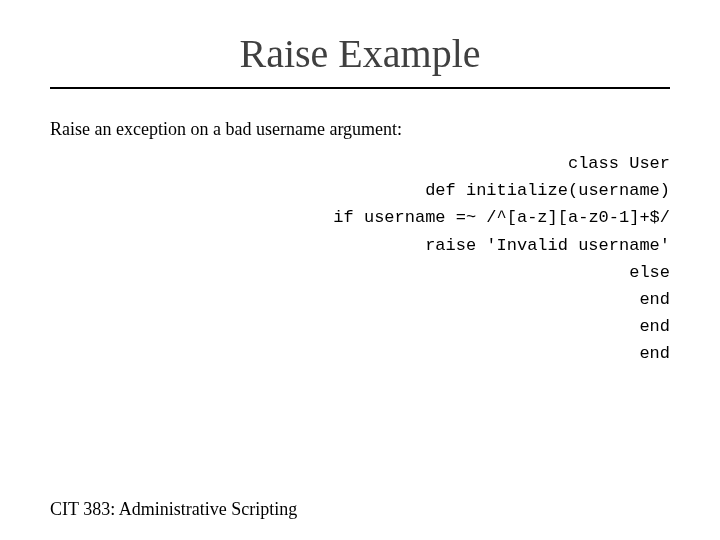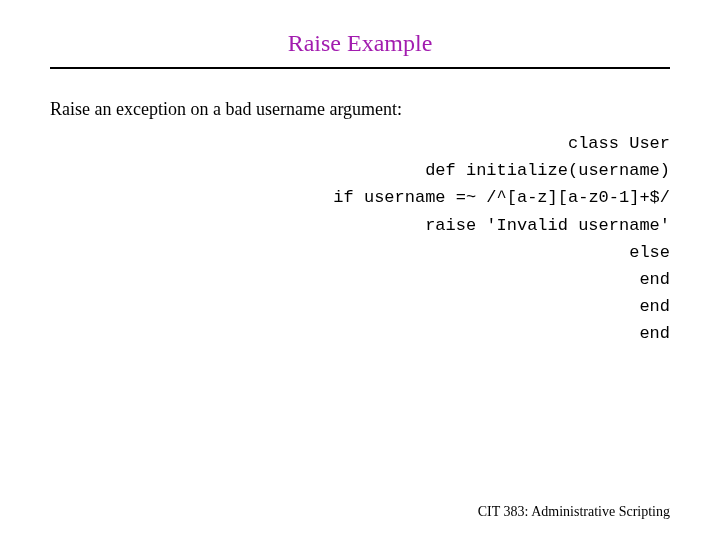--- a/index.html
+++ b/index.html
@@ -24,24 +24,24 @@
       flex-direction: column;
       padding: 30px 50px 20px 50px;
     }
 
     .title-area {
       text-align: center;
       margin-bottom: 10px;
     }
 
     .slide-title {
-      font-size: 24px;
+      font-size: 40px;
       font-weight: normal;
       font-family: 'Times New Roman', Times, serif;
-      color: #a21caf;
+      color: #404040;
       margin-bottom: 10px;
     }
 
     .title-divider {
       border: none;
       border-top: 2px solid #000000;
       margin: 0 0 20px 0;
     }
 
     .subtitle-text {
@@ -60,22 +60,22 @@
       text-align: right;
       flex: 1;
     }
 
     .code-line {
       display: block;
       white-space: pre;
     }
 
     .footer {
-      text-align: right;
-      font-size: 14px;
+      text-align: left;
+      font-size: 18px;
       font-family: 'Times New Roman', Times, serif;
       color: #000000;
       margin-top: 15px;
     }
   </style>
 </head>
 <body>
 
 <div class="slide-container">
   <div class="title-area">

